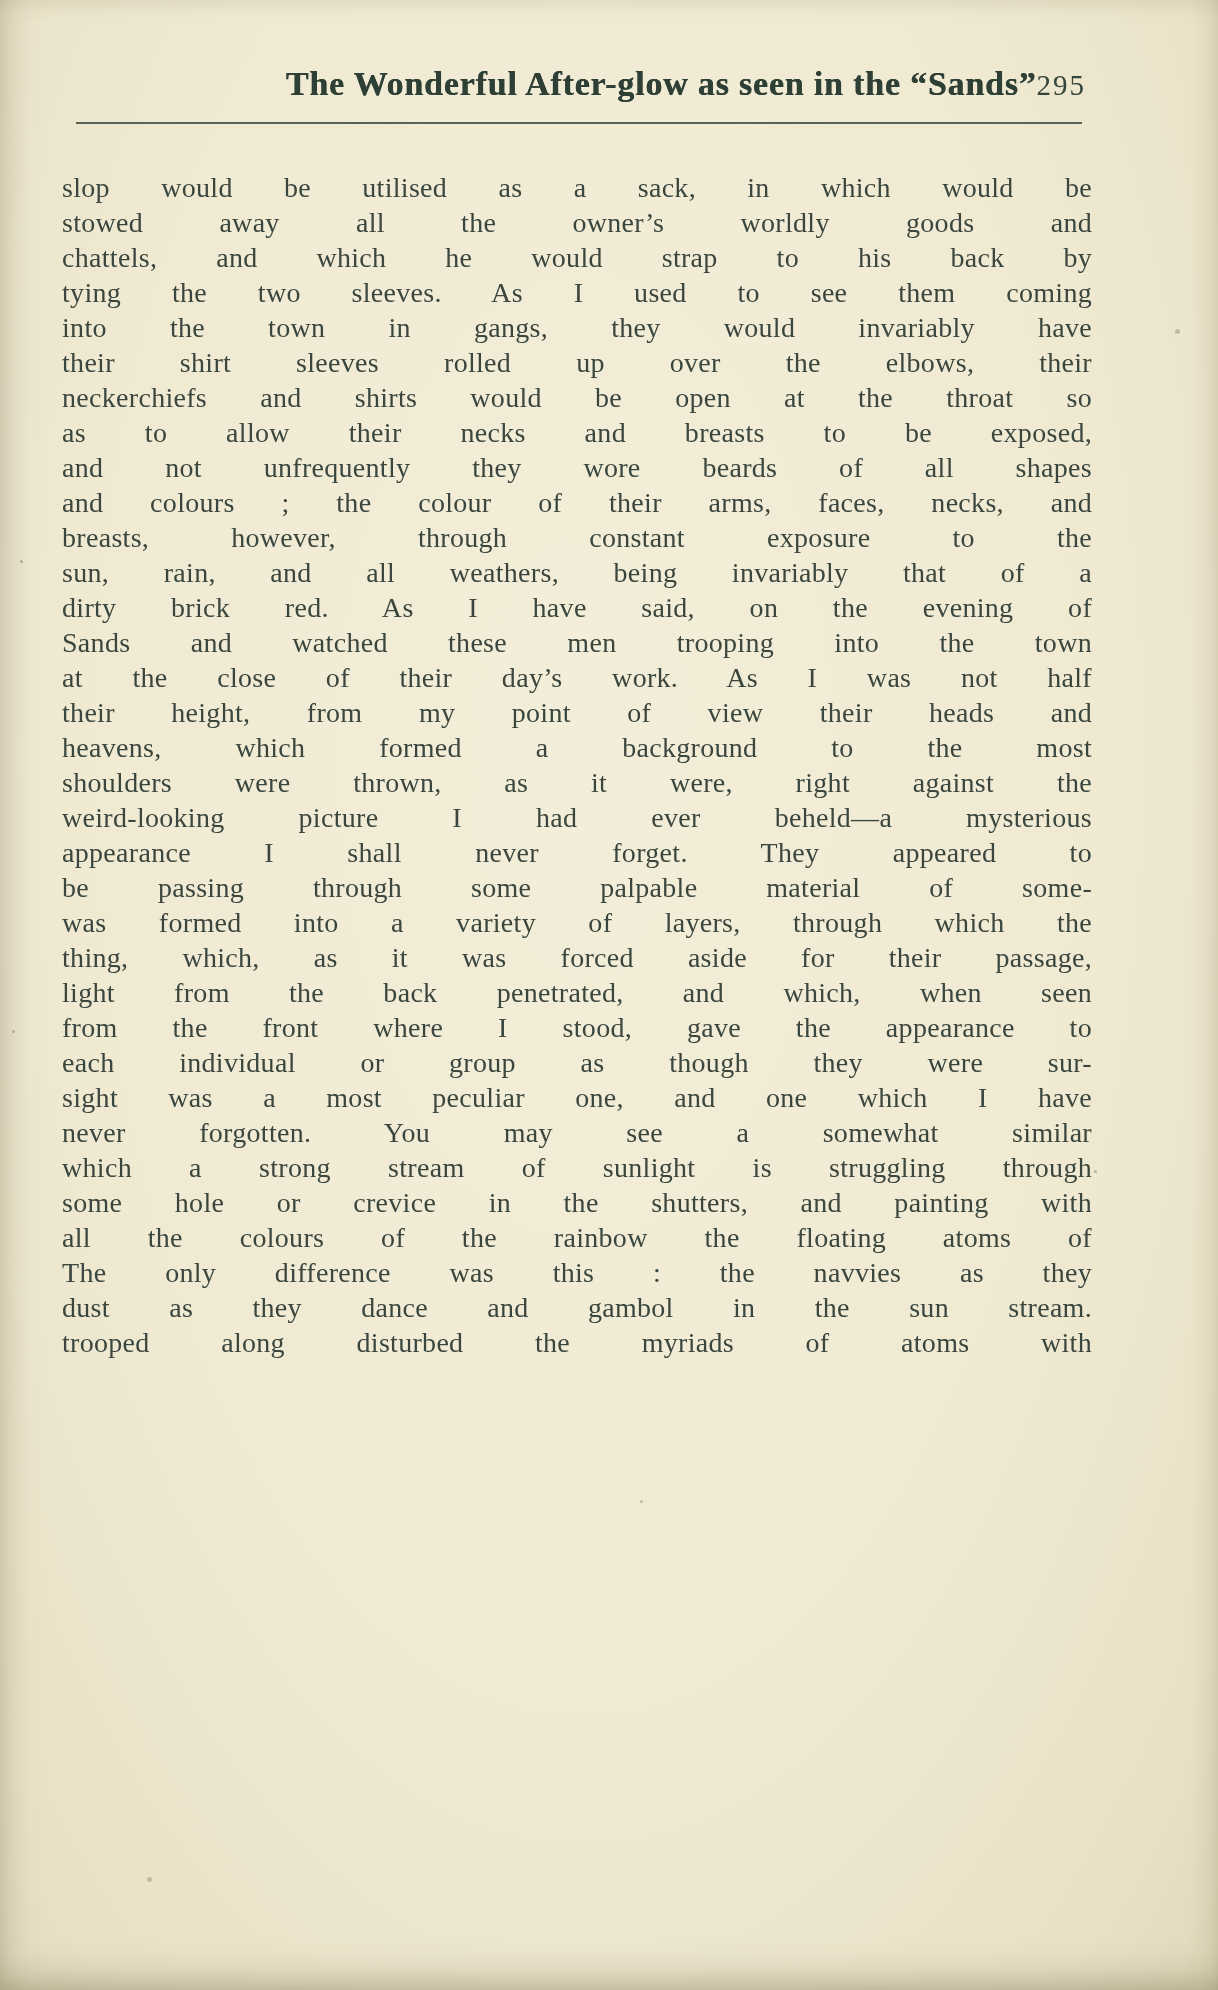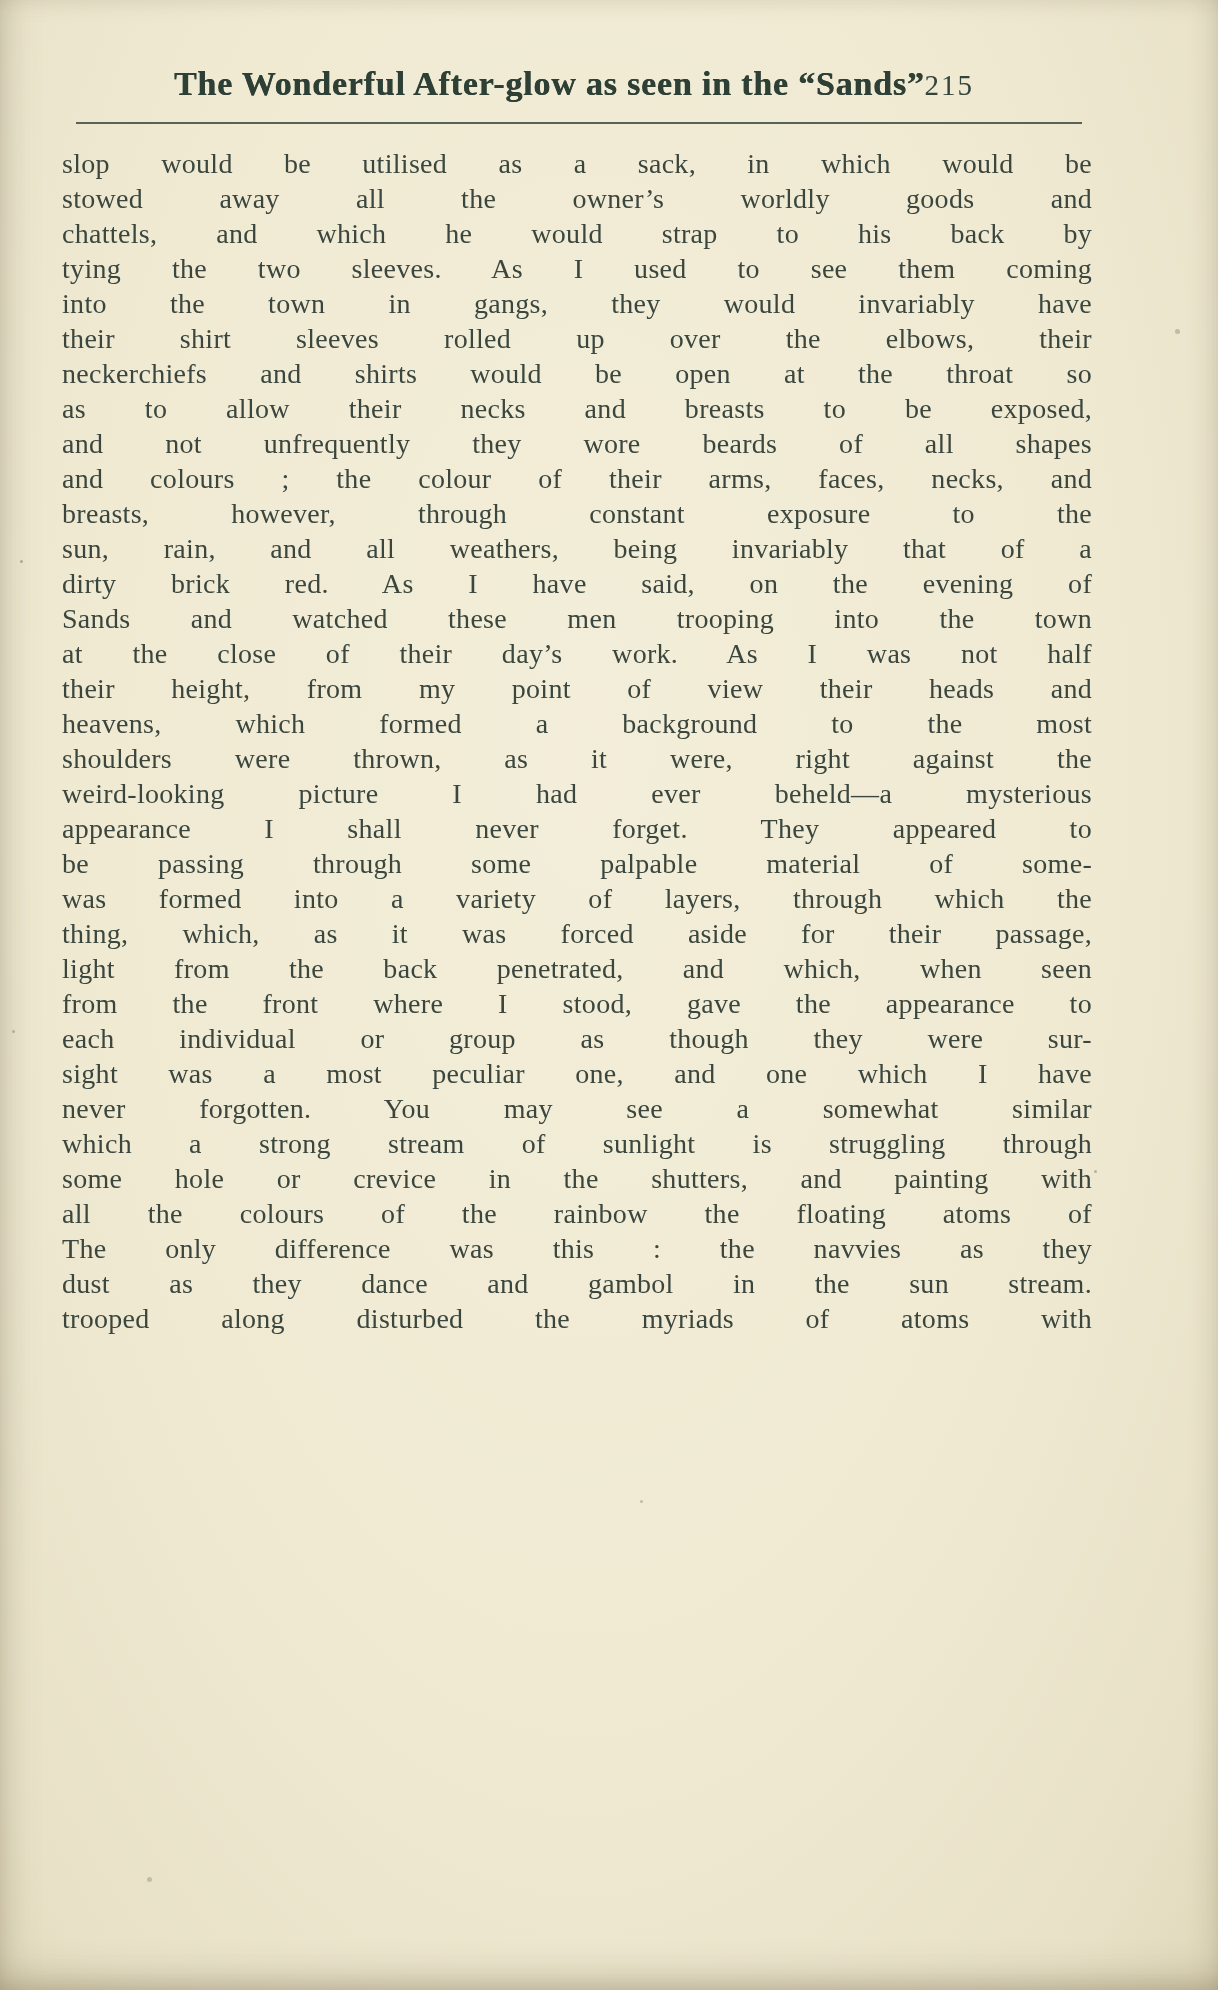--- a/index.html
+++ b/index.html
@@ -23,21 +23,21 @@
     font-family: "Liberation Serif", serif;
     color: #3a463e;
   }
 
   .content {
     padding: 0 126px 0 62px; 
   }
 
   .page-header {
     display: flex;
-    justify-content: center;
+    justify-content: flex-end;
     align-items: baseline;
     padding-top: 62px;
   }
 
   .running-title {
     font-size: 34px;
     line-height: 44px;
     font-weight: bold;
     letter-spacing: 0.8px;
     color: #2e4036;
@@ -51,21 +51,21 @@
     padding-right: 6px;
   }
 
   .header-rule {
     height: 0;
     border-top: 2px solid rgba(62, 74, 66, 0.85);
     margin: 16px 10px 0 14px;
   }
 
   .body-text {
-    margin-top: 22px;
+    margin-top: 46px;
     font-size: 28px;
     line-height: 35px;
     letter-spacing: 0.3px;
     word-spacing: 1.5px;
   }
 
   .line {
     text-align: justify;
     text-align-last: justify;
     -moz-text-align-last: justify;
@@ -93,21 +93,21 @@
 </style>
 </head>
 <body>
 
 <div class="page">
   <div class="specks"></div>
   <div class="content">
 
     <header class="page-header">
       <span class="running-title">The Wonderful After-glow as seen in the “Sands”</span>
-      <span class="page-num">215</span>
+      <span class="page-num">295</span>
     </header>
 
     <div class="header-rule"></div>
 
     <main class="body-text">
       <div class="line">slop would be utilised as a sack, in which would be</div>
       <div class="line">stowed away all the owner’s worldly goods and</div>
       <div class="line">chattels, and which he would strap to his back by</div>
       <div class="line">tying the two sleeves.  As I used to see them coming</div>
       <div class="line">into the town in gangs, they would invariably have</div>

